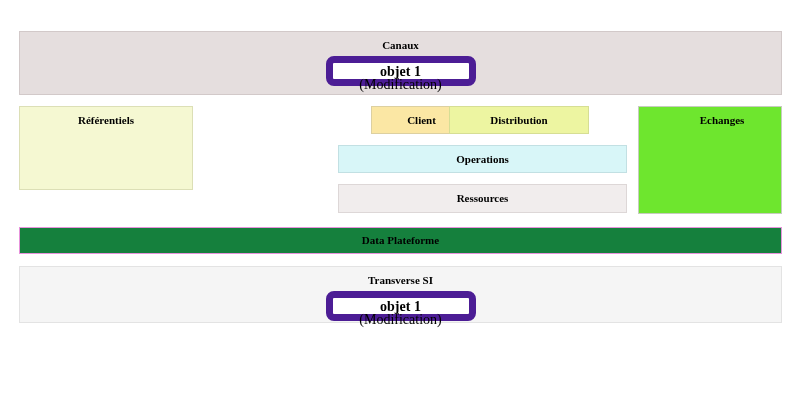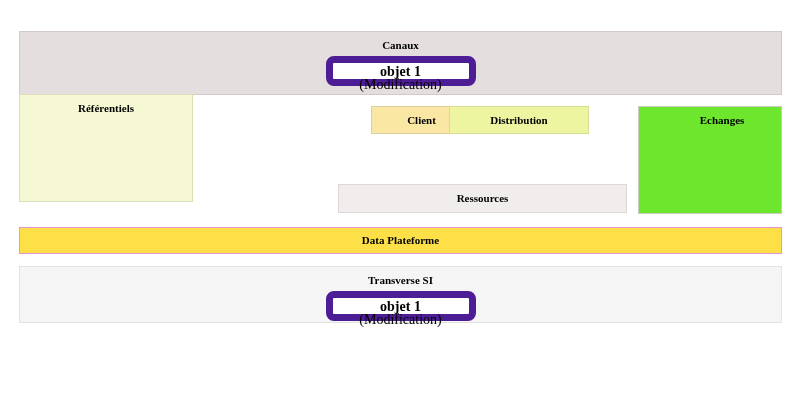--- a/index.html
+++ b/index.html
@@ -25,21 +25,21 @@
   }
 
   
   .titled-top .block-title { padding-top: 5px; }
 
   
   .bar { display: flex; align-items: center; justify-content: center; }
 
   
   #canaux        { left: 19px;  top: 31px;  width: 763px; height: 64px;  border-color: #d2c9c9; }
-  #referentiels  { left: 19px;  top: 94px; width: 174px; height: 108px; border-color: #dcdfb6; }
+  #referentiels  { left: 19px;  top: 106px; width: 174px; height: 84px; border-color: #dcdfb6; }
   #pilotage      { left: 203px; top: 106px; width: 125px; height: 108px; border-color: #dddddd; }
   #client        { left: 338px; top: 106px; width: 101px; height: 28px;  border-color: #ddd0a0; }
   #distribution  { left: 449px; top: 106px; width: 140px; height: 28px;  border-color: #d6de94; }
   #operations    { left: 338px; top: 145px; width: 289px; height: 28px;  border-color: #c2e0e3; }
   #ressources    { left: 338px; top: 184px; width: 289px; height: 29px;  border-color: #ddd7d7; }
   #echanges      { left: 638px; top: 106px; width: 144px; height: 108px; border-color: #c6ccbe; }
   #data-plateforme { left: 19px; top: 227px; width: 763px; height: 27px; border-color: #e793dc; }
   #transverse-si { left: 19px;  top: 266px; width: 763px; height: 57px;  border-color: #e3e3e3; }
 
   
@@ -80,30 +80,33 @@
 
 
   <div class="block bar" id="client" style="background-color: rgb(251, 231, 164); margin-left: 33px;">
     <span class="block-title">Client</span>
   </div>
 
   <div class="block bar" id="distribution" style="background-color: rgb(237, 245, 161);">
     <span class="block-title">Distribution</span>
   </div>
 
+  <div class="block bar" id="operations" style="background-color: rgb(216, 246, 248);">
+    <span class="block-title">Operations</span>
+  </div>
 
   <div class="block bar" id="ressources" style="background-color: rgb(241, 237, 237);">
     <span class="block-title">Ressources</span>
   </div>
 
   <div class="block titled-top" id="echanges" style="background-color: rgb(110, 230, 46); padding-left: 24px;">
     <span class="block-title">Echanges</span>
   </div>
 
-  <div class="block bar" id="data-plateforme" style="background-color: #fde047;">
+  <div class="block bar" id="data-plateforme" style="background-color: #15803d;">
     <span class="block-title">Data Plateforme</span>
   </div>
 
   <div class="block titled-top" id="transverse-si" style="background-color: rgb(245, 245, 245);">
     <span class="block-title">Transverse SI</span>
     <div class="objet-chip">
       <span class="objet-line objet-name">objet 1</span>
       <span class="objet-line objet-action">(Modification)</span>
     </div>
   </div>

